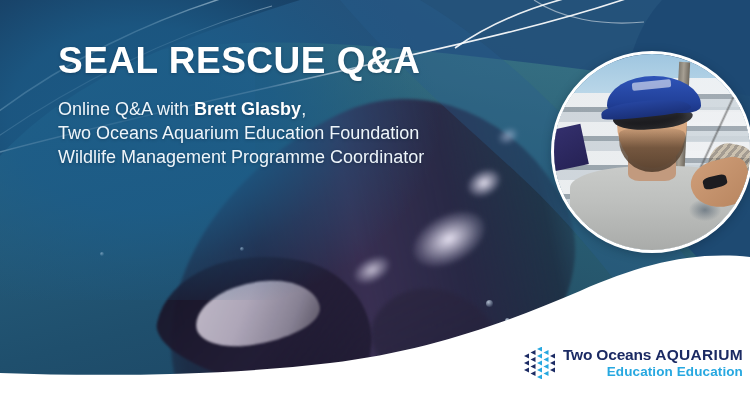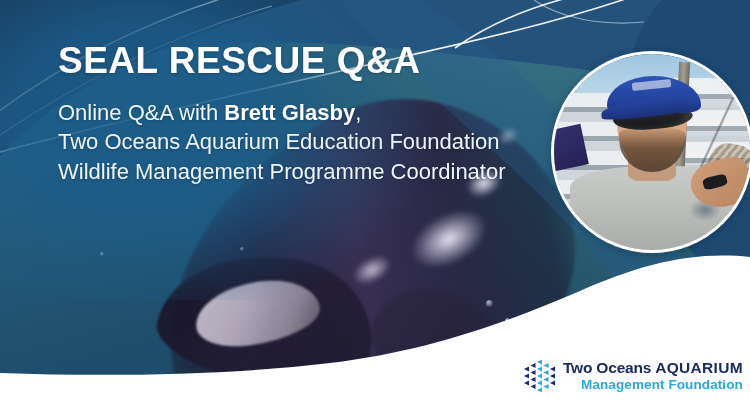--- a/index.html
+++ b/index.html
@@ -142,21 +142,21 @@
     letter-spacing: 0.5px;
     line-height: 1;
     white-space: nowrap;
     text-shadow: 0 1px 3px rgba(8,28,48,0.35);
   }
   .subhead {
     position: absolute;
     left: 58px;
     top: 98px;
     color: #eef5fa;
-    font-size: 22px;
+    font-size: 18px;
     line-height: 1.33;
     font-weight: normal;
     text-shadow: 0 1px 3px rgba(8,28,48,0.35);
   }
   .subhead .speaker { font-weight: bold; color: #ffffff; }
   .subhead-line { display: block; white-space: nowrap; }
 
   .datetime {
     position: absolute;
     left: 58px;
@@ -295,21 +295,21 @@
   .footer-svg {
     position: absolute;
     left: 0; bottom: 0;
     width: 750px; height: 160px;
   }
 
   
   .logo {
     position: absolute;
     left: 521px;
-    top: 360px;
+    top: 347px;
     display: flex;
     align-items: center;
     gap: 6px;
   }
   .logo-mark { width: 36px; height: 32px; flex: 0 0 auto; }
   .logo-text { line-height: 1.05; }
   .logo-line1 {
     font-size: 15.5px;
     color: #1b2a63;
     font-weight: bold;
@@ -433,18 +433,18 @@
           <path d="M22.5,26.5 l5,-2.4 l0,4.8 z"></path>
         </g>
         <g fill="#1b2a63">
           <path d="M29,9 l5,-2.4 l0,4.8 z"></path>
           <path d="M29,16 l5,-2.4 l0,4.8 z"></path>
           <path d="M29,23 l5,-2.4 l0,4.8 z"></path>
         </g>
       </svg>
       <div class="logo-text">
         <div class="logo-line1"><span>Two Oceans </span><span class="aq">AQUARIUM</span></div>
-        <div class="logo-line2">Management Foundation</div>
+        <div class="logo-line2">Education Education</div>
       </div>
     </div>
 
   </div>
 </div>
 
 </body></html>

